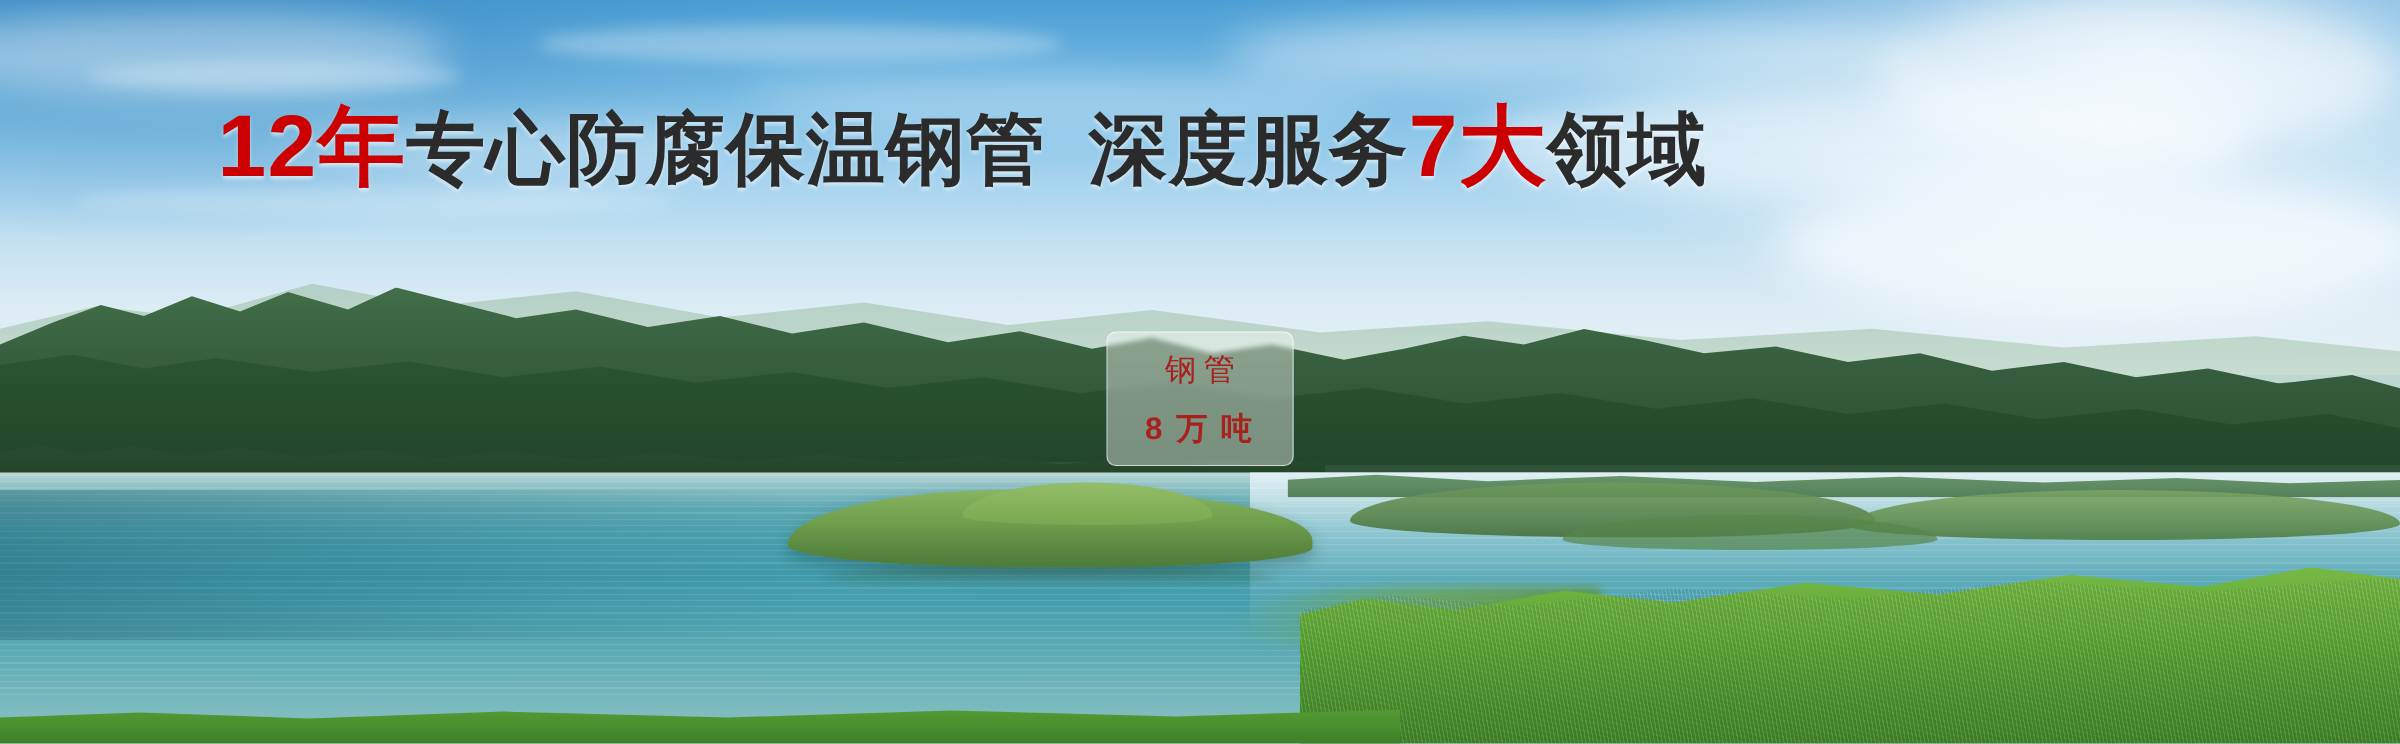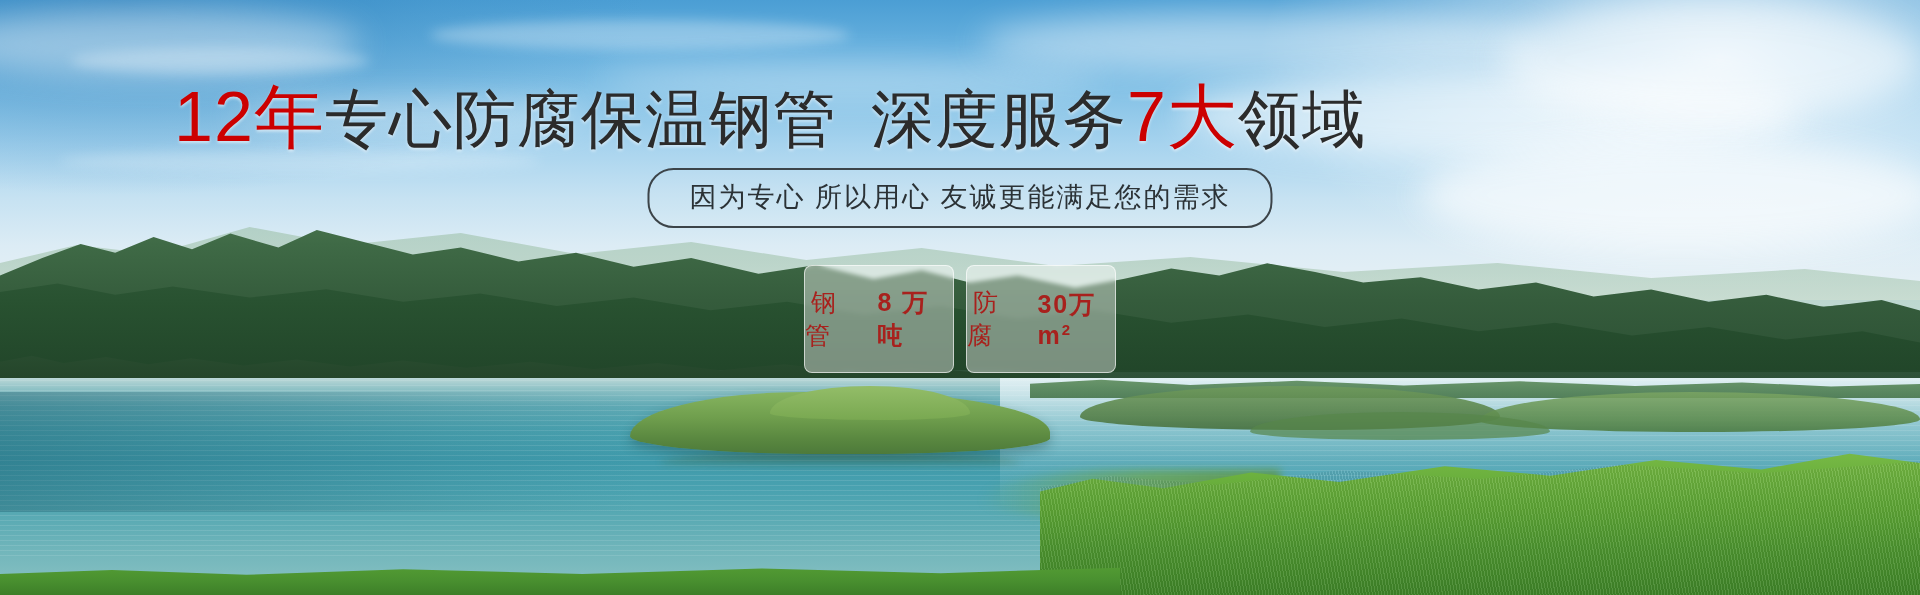--- a/index.html
+++ b/index.html
@@ -195,21 +195,21 @@
     filter:blur(4px);
   }
 
   
   .headline {
     position:absolute;
     left:0; top:82px; width:1540px;
     text-align:center;
     white-space:nowrap;
     font-size:63px;
-    font-weight:normal;
+    font-weight:bold;
     line-height:1;
     letter-spacing:1px;
     font-family:"Liberation Sans","DejaVu Sans",sans-serif;
   }
   .hl-red {
     color:#cc0000;
     font-size:70px;
     text-shadow:0 2px 3px rgba(255,255,255,0.55);
   }
   .hl-dark {
@@ -242,21 +242,21 @@
     gap:12px;
   }
   .card {
     width:150px;
     height:108px;
     border-radius:8px;
     background:rgba(255,255,255,0.40);
     border:1px solid rgba(255,255,255,0.62);
     backdrop-filter:blur(2px);
     display:flex;
-    flex-direction:row;
+    flex-direction:column;
     align-items:center;
     justify-content:center;
     gap:14px;
   }
   .card-label {
     color:#a8211d;
     font-size:25px;
     letter-spacing:6px;
     text-indent:6px;
     font-weight:500;
@@ -314,30 +314,25 @@
 
   <div class="shore-strip"></div>
   <div class="grass"></div>
   <div class="grass-texture"></div>
   <div class="grass-left"></div>
 
   <div class="headline">
     <span class="hl-red">12年</span><span class="hl-dark">专心防腐保温钢管</span><span class="hl-gap"></span><span class="hl-dark">深度服务</span><span class="hl-red">7大</span><span class="hl-dark">领域</span>
   </div>
 
-  <div class="pill">因为专心 所以用心  友诚更能满足您的需求</div>
 
   <div class="cards">
 
     <div class="card">
       <div class="card-label">钢管</div>
       <div class="card-value"><span>8 万 吨</span></div>
     </div>
 
-    <div class="card">
-      <div class="card-label">防腐</div>
-      <div class="card-value"><span>30万m</span><sup>2</sup></div>
-    </div>
 
 
   </div>
 
 </div>
 
 </body></html>

